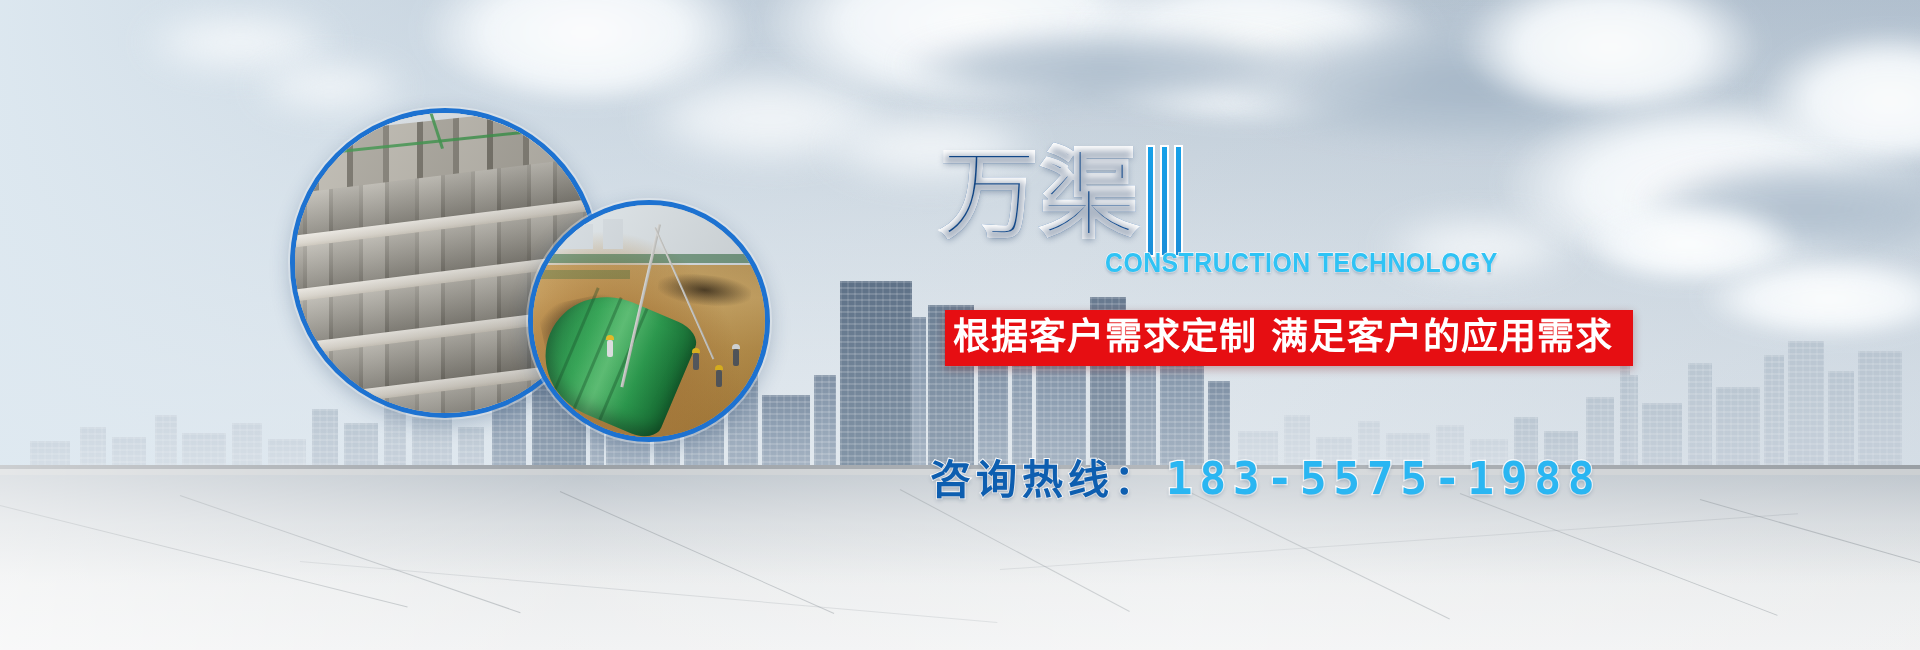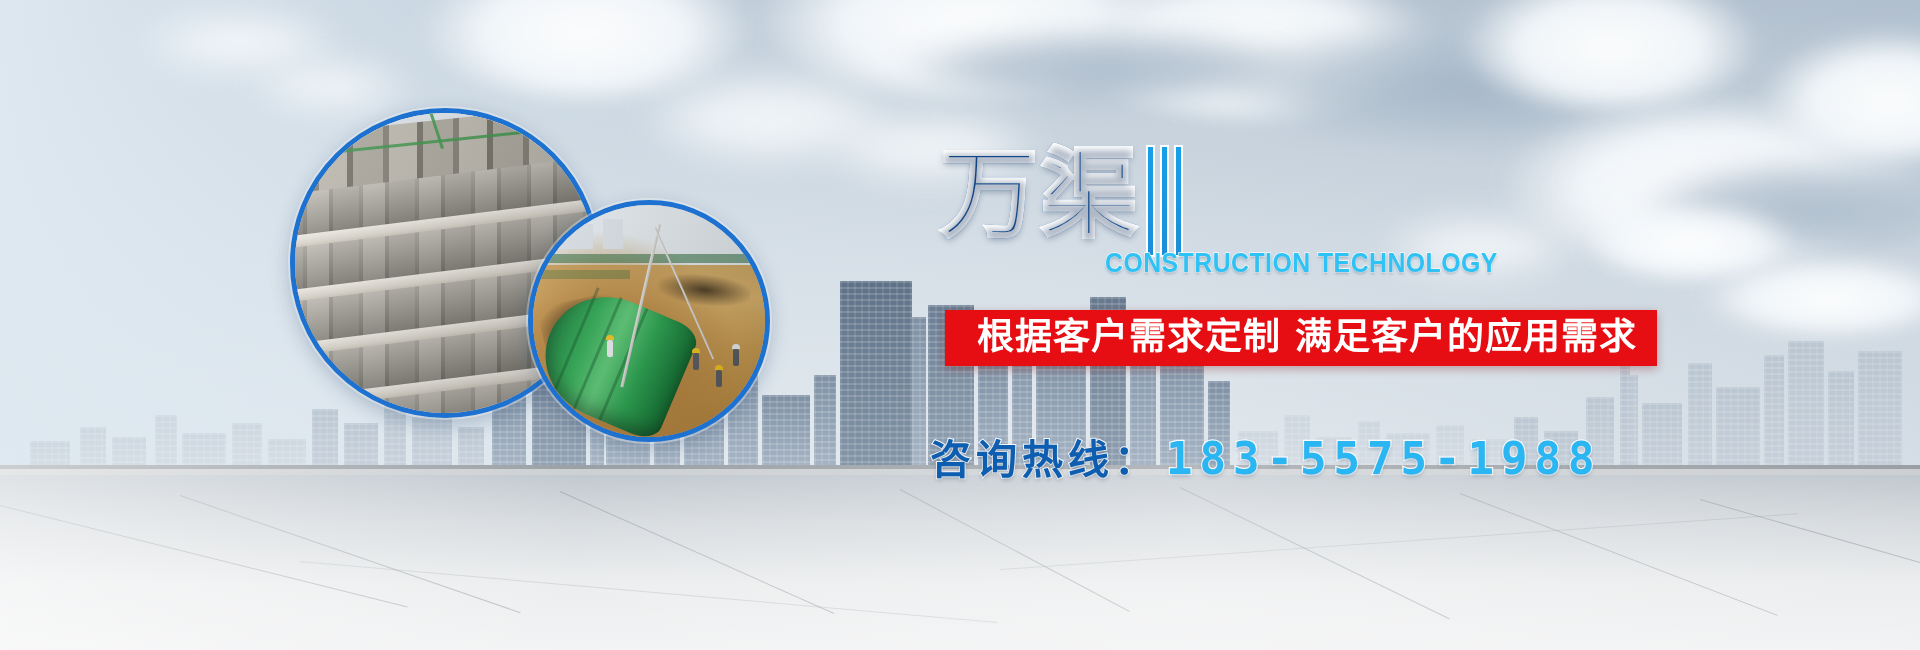--- a/index.html
+++ b/index.html
@@ -146,36 +146,36 @@
     transform:scaleX(.92);transform-origin:left center;
     -webkit-text-stroke:1.5px rgba(255,255,255,.9);paint-order:stroke fill;
     text-shadow:0 2px 3px rgba(30,70,110,.28);
     font-family:"Liberation Sans","DejaVu Sans",sans-serif;
     white-space:nowrap;
   }
 
   .redbar{
     position:absolute;left:45px;top:190px;
     background:#e60e12;
-    padding:8px 20px 11px 32px;
+    padding:8px 20px 11px 8px;
     box-shadow:0 3px 9px rgba(120,10,10,.32);
   }
   .redbar span{
     font-size:37px;line-height:1;font-weight:bold;color:#fff;letter-spacing:1px;
     font-family:"DejaVu Sans","Liberation Sans",sans-serif;white-space:nowrap;
   }
 
   .tagline{
     position:absolute;left:78px;top:265px;
     font-size:31px;font-weight:bold;color:#16181c;letter-spacing:10px;
     font-family:"DejaVu Sans","Liberation Sans",sans-serif;white-space:nowrap;
     text-shadow:0 1px 2px rgba(255,255,255,.7);
   }
 
-  .hotline{position:absolute;left:30px;top:306px;display:flex;align-items:baseline;white-space:nowrap;}
+  .hotline{position:absolute;left:30px;top:326px;display:flex;align-items:baseline;white-space:nowrap;}
   .hot-label{
     font-size:41px;font-weight:bold;letter-spacing:5px;
     color:#0d5eb0;
     -webkit-text-stroke:2px #ffffff;paint-order:stroke fill;
     text-shadow:0 2px 4px rgba(20,50,90,.3);
     font-family:"DejaVu Sans","Liberation Sans",sans-serif;
   }
   .hot-num{
     font-size:44px;font-weight:bold;letter-spacing:7px;margin-left:6px;
     color:#2ab6f2;

